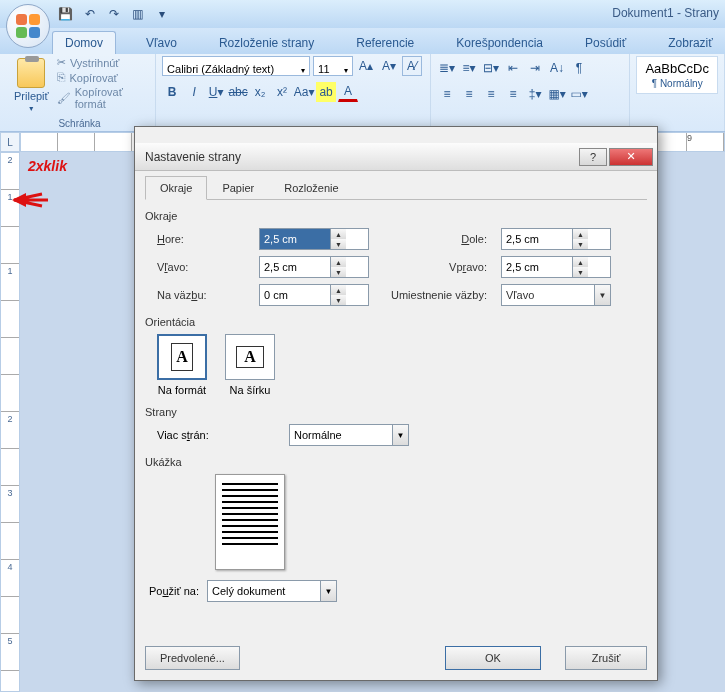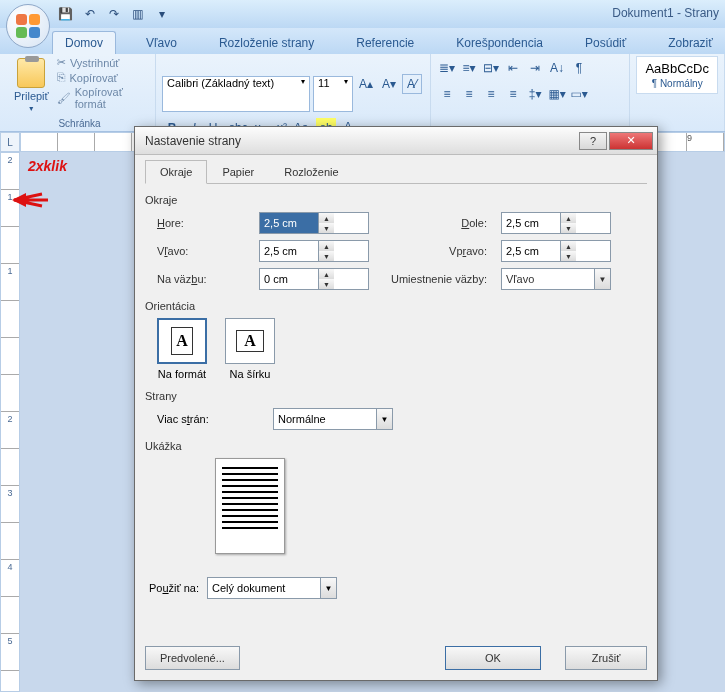--- a/index.html
+++ b/index.html
@@ -20,21 +20,21 @@
 .tab.active { background: #eaf3fc; border: 1px solid #9ab9dd; border-bottom: none; border-radius: 3px 3px 0 0; }
 
 
 .ribbon { height: 78px; background: linear-gradient(#eaf3fc,#d9e9fa); border-bottom: 1px solid #a5c1e2; display:flex; padding-left:4px; }
 .rgroup { border-right: 1px solid #c8dbef; padding: 2px 6px 0; display:flex; flex-direction:column; }
 .rgroup-body { flex:1; display:flex; align-items:flex-start; gap:4px; }
 .rgroup-label { font-size: 10px; text-align:center; color:#4a6a94; padding:1px 0 2px; }
 .big-btn { display:flex; flex-direction:column; align-items:center; gap:2px; padding:2px 4px; font-size:11px; color:#2b5a91; }
 .small-row { display:flex; flex-direction:column; gap:2px; font-size:11px; color:#6d88a8; }
 .small-row div{display:flex;align-items:center;gap:4px;}
-.font-box { border:1px solid #9ab9dd; background:#fff; height:36px; font-size:11px; padding:0 4px; display:flex;align-items:flex-start;margin-top:20px; }
+.font-box { border:1px solid #9ab9dd; background:#fff; height:20px; font-size:11px; padding:0 4px; display:flex;align-items:flex-end; }
 .font-box.sel{width:148px;justify-content:space-between;}
 .font-box.num{width:40px;justify-content:space-between;}
 .tb { display:flex; gap:2px; margin-top:2px;}
 .tbtn { width:20px;height:20px;display:flex;align-items:center;justify-content:center;font-size:12px;color:#2b5a91;border:1px solid transparent;}
 .styles-box{border:1px solid #c8dbef;background:#fff;padding:4px 8px;display:flex;flex-direction:column;align-items:center;gap:2px;}
 
 
 .docarea { position:absolute; left:0; top:132px; right:0; bottom:0; background:#c8d8ec; }
 .ruler-corner{position:absolute;left:0;top:0;width:20px;height:20px;background:#eef4fb;border:1px solid #b7cde6;display:flex;align-items:center;justify-content:center;font-size:10px;color:#4a6a94;}
 .ruler-h{position:absolute;left:20px;top:0;right:0;height:20px;background:#fff;border:1px solid #b7cde6;}
@@ -44,37 +44,37 @@
 .ruler-ticks-v{display:flex;flex-direction:column;}
 .rt{flex:0 0 37px;border-right:1px solid #aaa;position:relative;font-size:9px;color:#555;}
 .rtv{flex:0 0 37px;border-bottom:1px solid #aaa;position:relative;text-align:center;padding-top:2px;}
 
 .annot{position:absolute;left:28px;top:158px;color:#d11;font-style:italic;font-weight:bold;font-size:14px;}
 .arrow{position:absolute;left:12px;top:190px;}
 .arrow svg{width:36px;height:20px;}
 
 
 .dialog { position:absolute; left:134px; top:126px; width:524px; height:555px; background:#f0f0f0; border:1px solid #6a6a6a; box-shadow: 3px 3px 12px rgba(0,0,0,0.4); }
-.dlg-title { height:28px; background: linear-gradient(#fcfcfc,#dedede); border-bottom:1px solid #bcbcbc; display:flex; align-items:center; padding:0 4px 0 10px; font-size:12px; color:#333; }
+.dlg-title { height:28px; background: linear-gradient(#fcfcfc,#dedede); border-bottom:1px solid #bcbcbc; display:flex; align-items:center; padding:0 4px 0 10px; font-size:12px; color:#333;margin-top:16px; }
 .dlg-title .spacer{flex:1;}
 .dlg-title .winbtn{width:28px;height:18px;display:flex;align-items:center;justify-content:center;font-size:11px;border:1px solid #888;background:linear-gradient(#f4f4f4,#d8d8d8);margin-left:2px;}
 .dlg-title .winbtn.close{background:linear-gradient(#e77,#c33);color:#fff;width:44px;}
 
 .dlg-body{padding:4px 10px 10px;}
 .tabs2{display:flex;border-bottom:1px solid #bcbcbc;}
 .tab2{padding:5px 14px;font-size:11px;color:#333;border:1px solid transparent;border-bottom:none;position:relative;top:1px;}
 .tab2.active{background:#f0f0f0;border-color:#bcbcbc;border-bottom:1px solid #f0f0f0;}
 
 .fs{margin-top:10px;}
 .fs-legend{font-size:11px;color:#333;margin-bottom:6px;}
 .grid2{display:grid;grid-template-columns:96px 110px 120px 110px;row-gap:8px;column-gap:6px;align-items:center;font-size:11px;color:#333;gap:6px;}
 .lbl{ }
 .lbl u{text-decoration:underline;}
 .spin{display:flex;align-items:stretch;height:22px;border:1px solid #8a9aaa;background:#fff;}
-.spin input{border:none;width:58px;padding:0 4px;font-size:11px;outline:none;}
+.spin input{border:none;width:70px;padding:0 4px;font-size:11px;outline:none;}
 .spin.sel input::selection{background:#3b6ea5;color:#fff;}
 .spin.sel input{background:#3b6ea5;color:#fff;}
 .spin .btns{width:16px;display:flex;flex-direction:column;border-left:1px solid #8a9aaa;}
 .spin .btns div{flex:1;display:flex;align-items:center;justify-content:center;font-size:7px;background:linear-gradient(#f8f8f8,#dcdcdc);}
 .sel2{height:22px;border:1px solid #8a9aaa;background:#fff;display:flex;align-items:center;justify-content:space-between;padding:0 0 0 4px;font-size:11px;}
 .sel2 .dd{width:16px;height:100%;border-left:1px solid #8a9aaa;background:linear-gradient(#f8f8f8,#dcdcdc);display:flex;align-items:center;justify-content:center;font-size:8px;}
 
 .orient{display:flex;gap:18px;margin-top:6px;}
 .orient-opt{display:flex;flex-direction:column;align-items:center;gap:4px;font-size:11px;}
 .orient-box{width:50px;height:46px;border:1px solid #8a9aaa;background:#fff;display:flex;align-items:center;justify-content:center;}
@@ -84,21 +84,21 @@
 .page-ic.land{width:28px;height:22px;font-size:16px;}
 .preview-box{border:1px solid #999;background:#fff;width:70px;height:96px;padding:8px 6px;box-shadow:1px 1px 2px rgba(0,0,0,0.3);}
 .preview-box .ln{height:2px;background:#000;margin-bottom:4px;}
 .preview-box .ln.sp{height:0;background:transparent;}
 
 .dlg-bottom{position:absolute;left:10px;right:10px;bottom:10px;display:flex;align-items:center;gap:24px;}
 .btn{height:24px;padding:0 14px;font-size:11px;background:linear-gradient(#f8f8f8,#dcdcdc);border:1px solid #8a9aaa;color:#333;display:flex;align-items:center;}
 .dlg-bottom .spacer{flex:1;}
 .btn.blue{border-color:#3b6ea5;}
 
-.apply-row{display:flex;align-items:center;gap:8px;font-size:11px;margin-top:23px;}
+.apply-row{display:flex;align-items:center;gap:8px;font-size:11px;margin-top:10px;}
 </style>
 </head>
 <body>
 
 <div class="titlebar">
   <div class="office-btn">
     <div class="dots">
       <div class="d" style="background:#e74"></div>
         <div class="d" style="background:#f93"></div>
       <div class="d" style="background:#6b5"></div>
@@ -358,21 +358,21 @@
           <div class="orient-box">
               <div class="page-ic land">A</div>
             </div>
           <span>Na šírku</span>
         </div>
       </div>
     </div>
 
     <div class="fs">
       <div class="fs-legend">Strany</div>
-      <div style="display:flex;align-items:center;gap:6px;margin-left:12px;font-size:11px;">
+      <div style="display:flex;align-items:center;gap:22px;margin-left:12px;font-size:11px;">
         <span style="width:110px;">Viac s<u>t</u>rán:</span>
         <div class="sel2" style="width:120px;">
             <span>Normálne</span>
             <div class="dd">▼</div>
           </div>
       </div>
     </div>
 
     <div class="fs">
       <div class="fs-legend">Ukážka</div>

